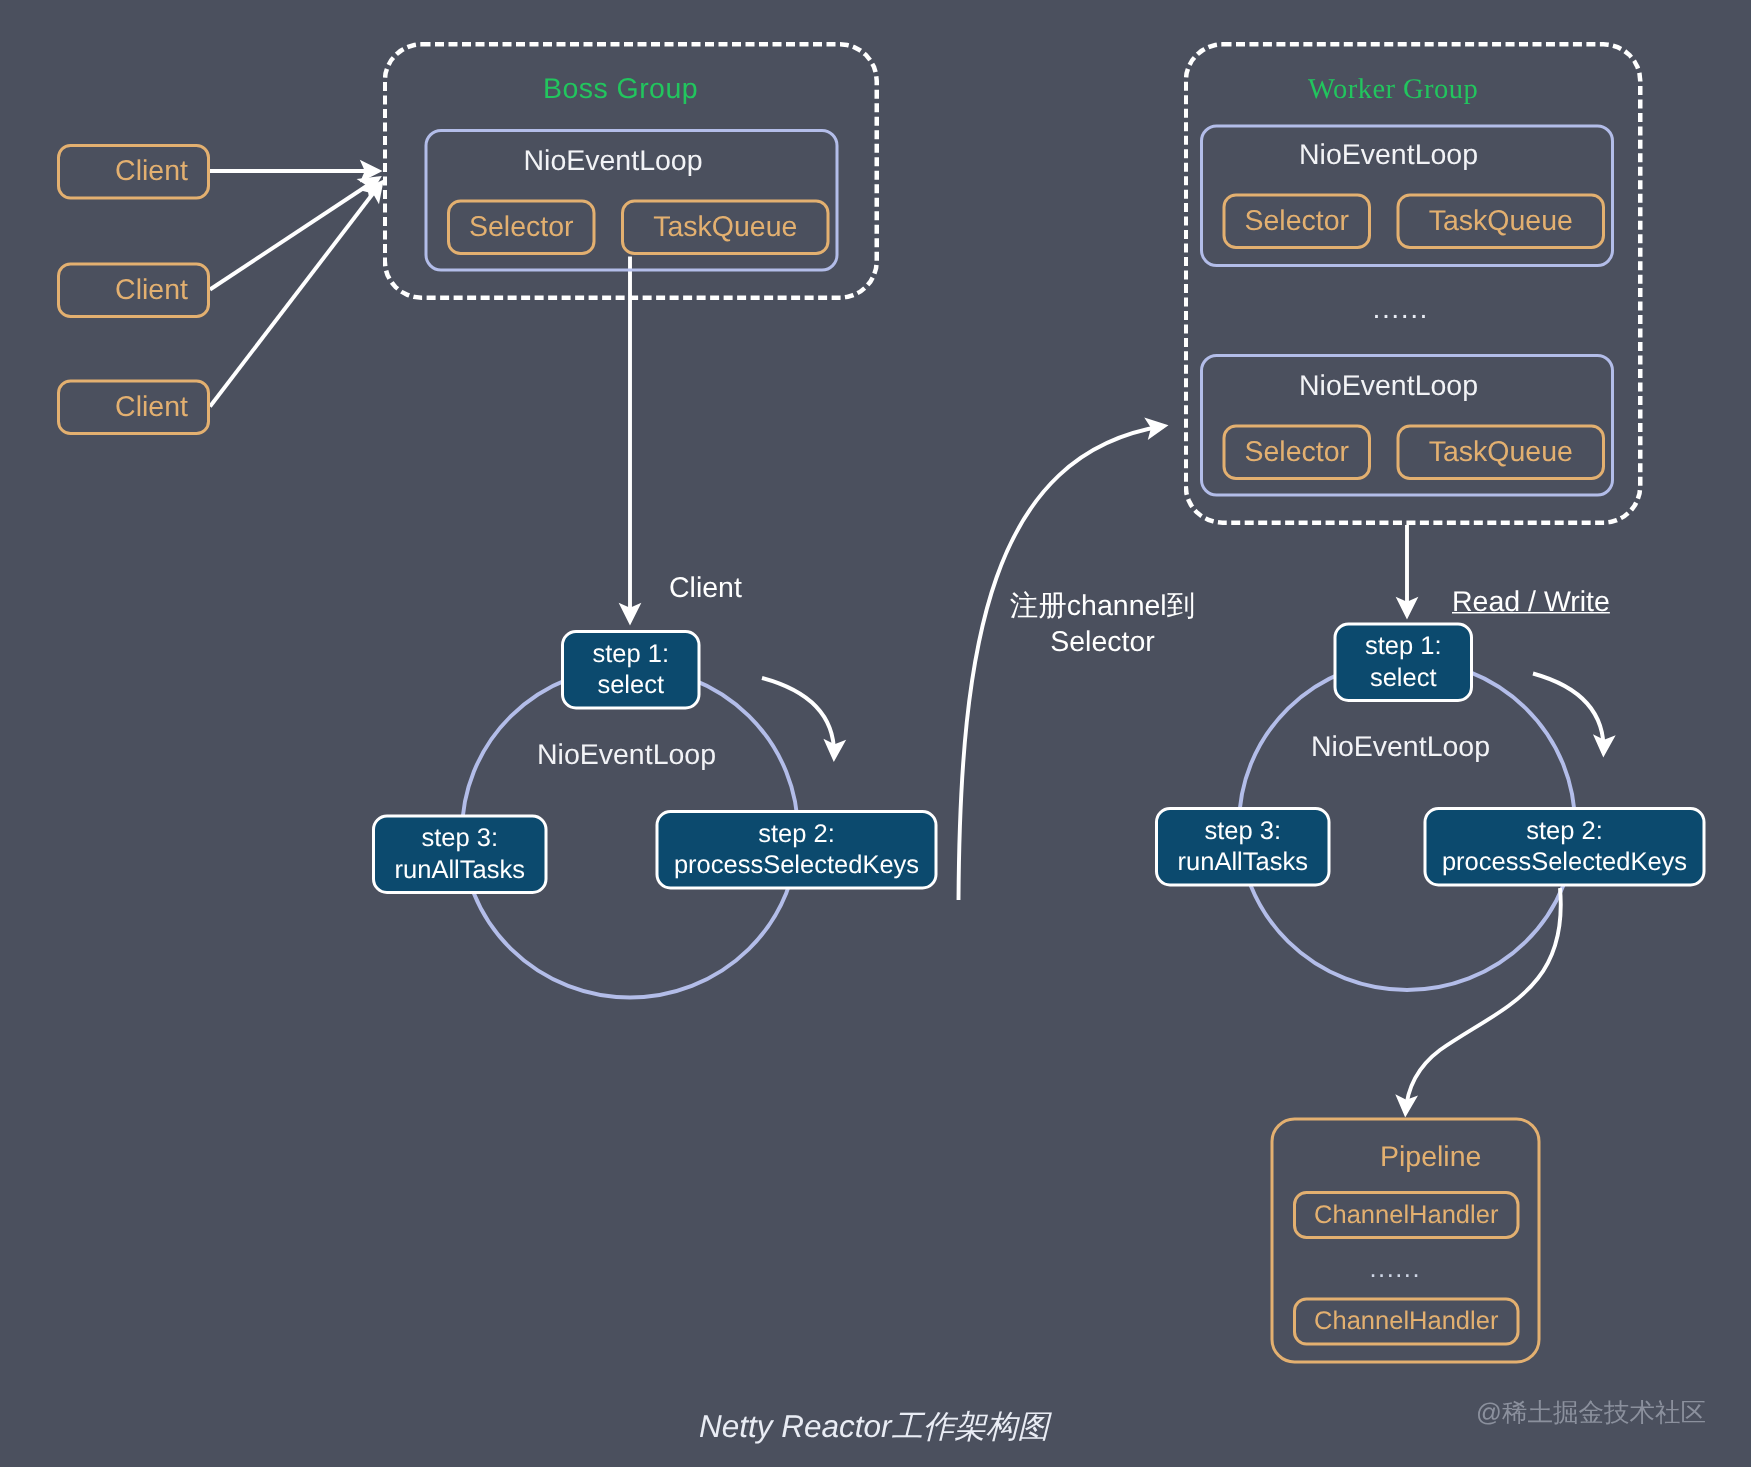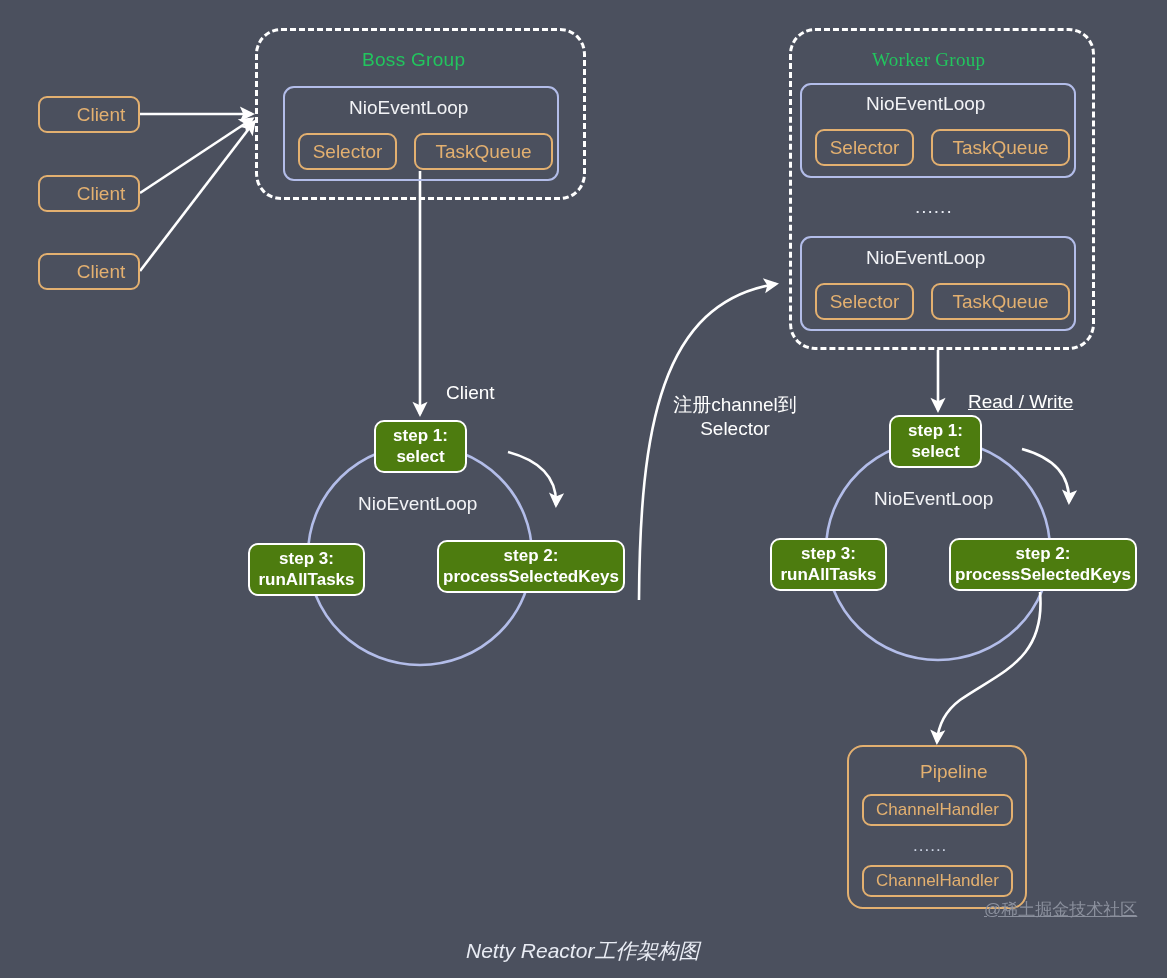--- a/index.html
+++ b/index.html
@@ -47,25 +47,24 @@
     font-size:19px;
     background:transparent;
     padding-left:24px;
   }
   .step-box{
     border:2px solid #ffffff;
     border-radius:10px;
     color:#ffffff;
     font-size:17px;
     line-height:1.18;
-    background:#4d7c0f;
+    background:#0c4a6e;
     flex-direction:column;
     white-space:nowrap;
     z-index:5;
-    font-weight:bold;
   }
   .ellipsis{
     position:absolute;color:#e9ecf4;font-size:19px;letter-spacing:1px;
     white-space:nowrap;
   }
   .ellipsis.orange{color:#cfd6e6;}
   .label{
     position:absolute;color:#ffffff;font-size:19px;white-space:nowrap;
   }
   .label.multi{white-space:normal;text-align:center;line-height:1.25;}
@@ -214,15 +213,15 @@
     <span>ChannelHandler</span>
   </div>
 
   <div class="ellipsis orange" style="left:913px;top:836px;font-size:17px;">......</div>
 
   <div class="box orange-box" style="left:862px;top:865px;width:151px;height:32px;font-size:17px;">
     <span>ChannelHandler</span>
   </div>
 
   <div class="caption" style="left:466px;top:937px;font-style:italic;">Netty Reactor工作架构图</div>
-  <div class="watermark" style="left:984px;top:898px;text-decoration:underline;">@稀土掘金技术社区</div>
+  <div class="watermark" style="left:984px;top:930px;">@稀土掘金技术社区</div>
 
 </div>
 
 </body></html>

